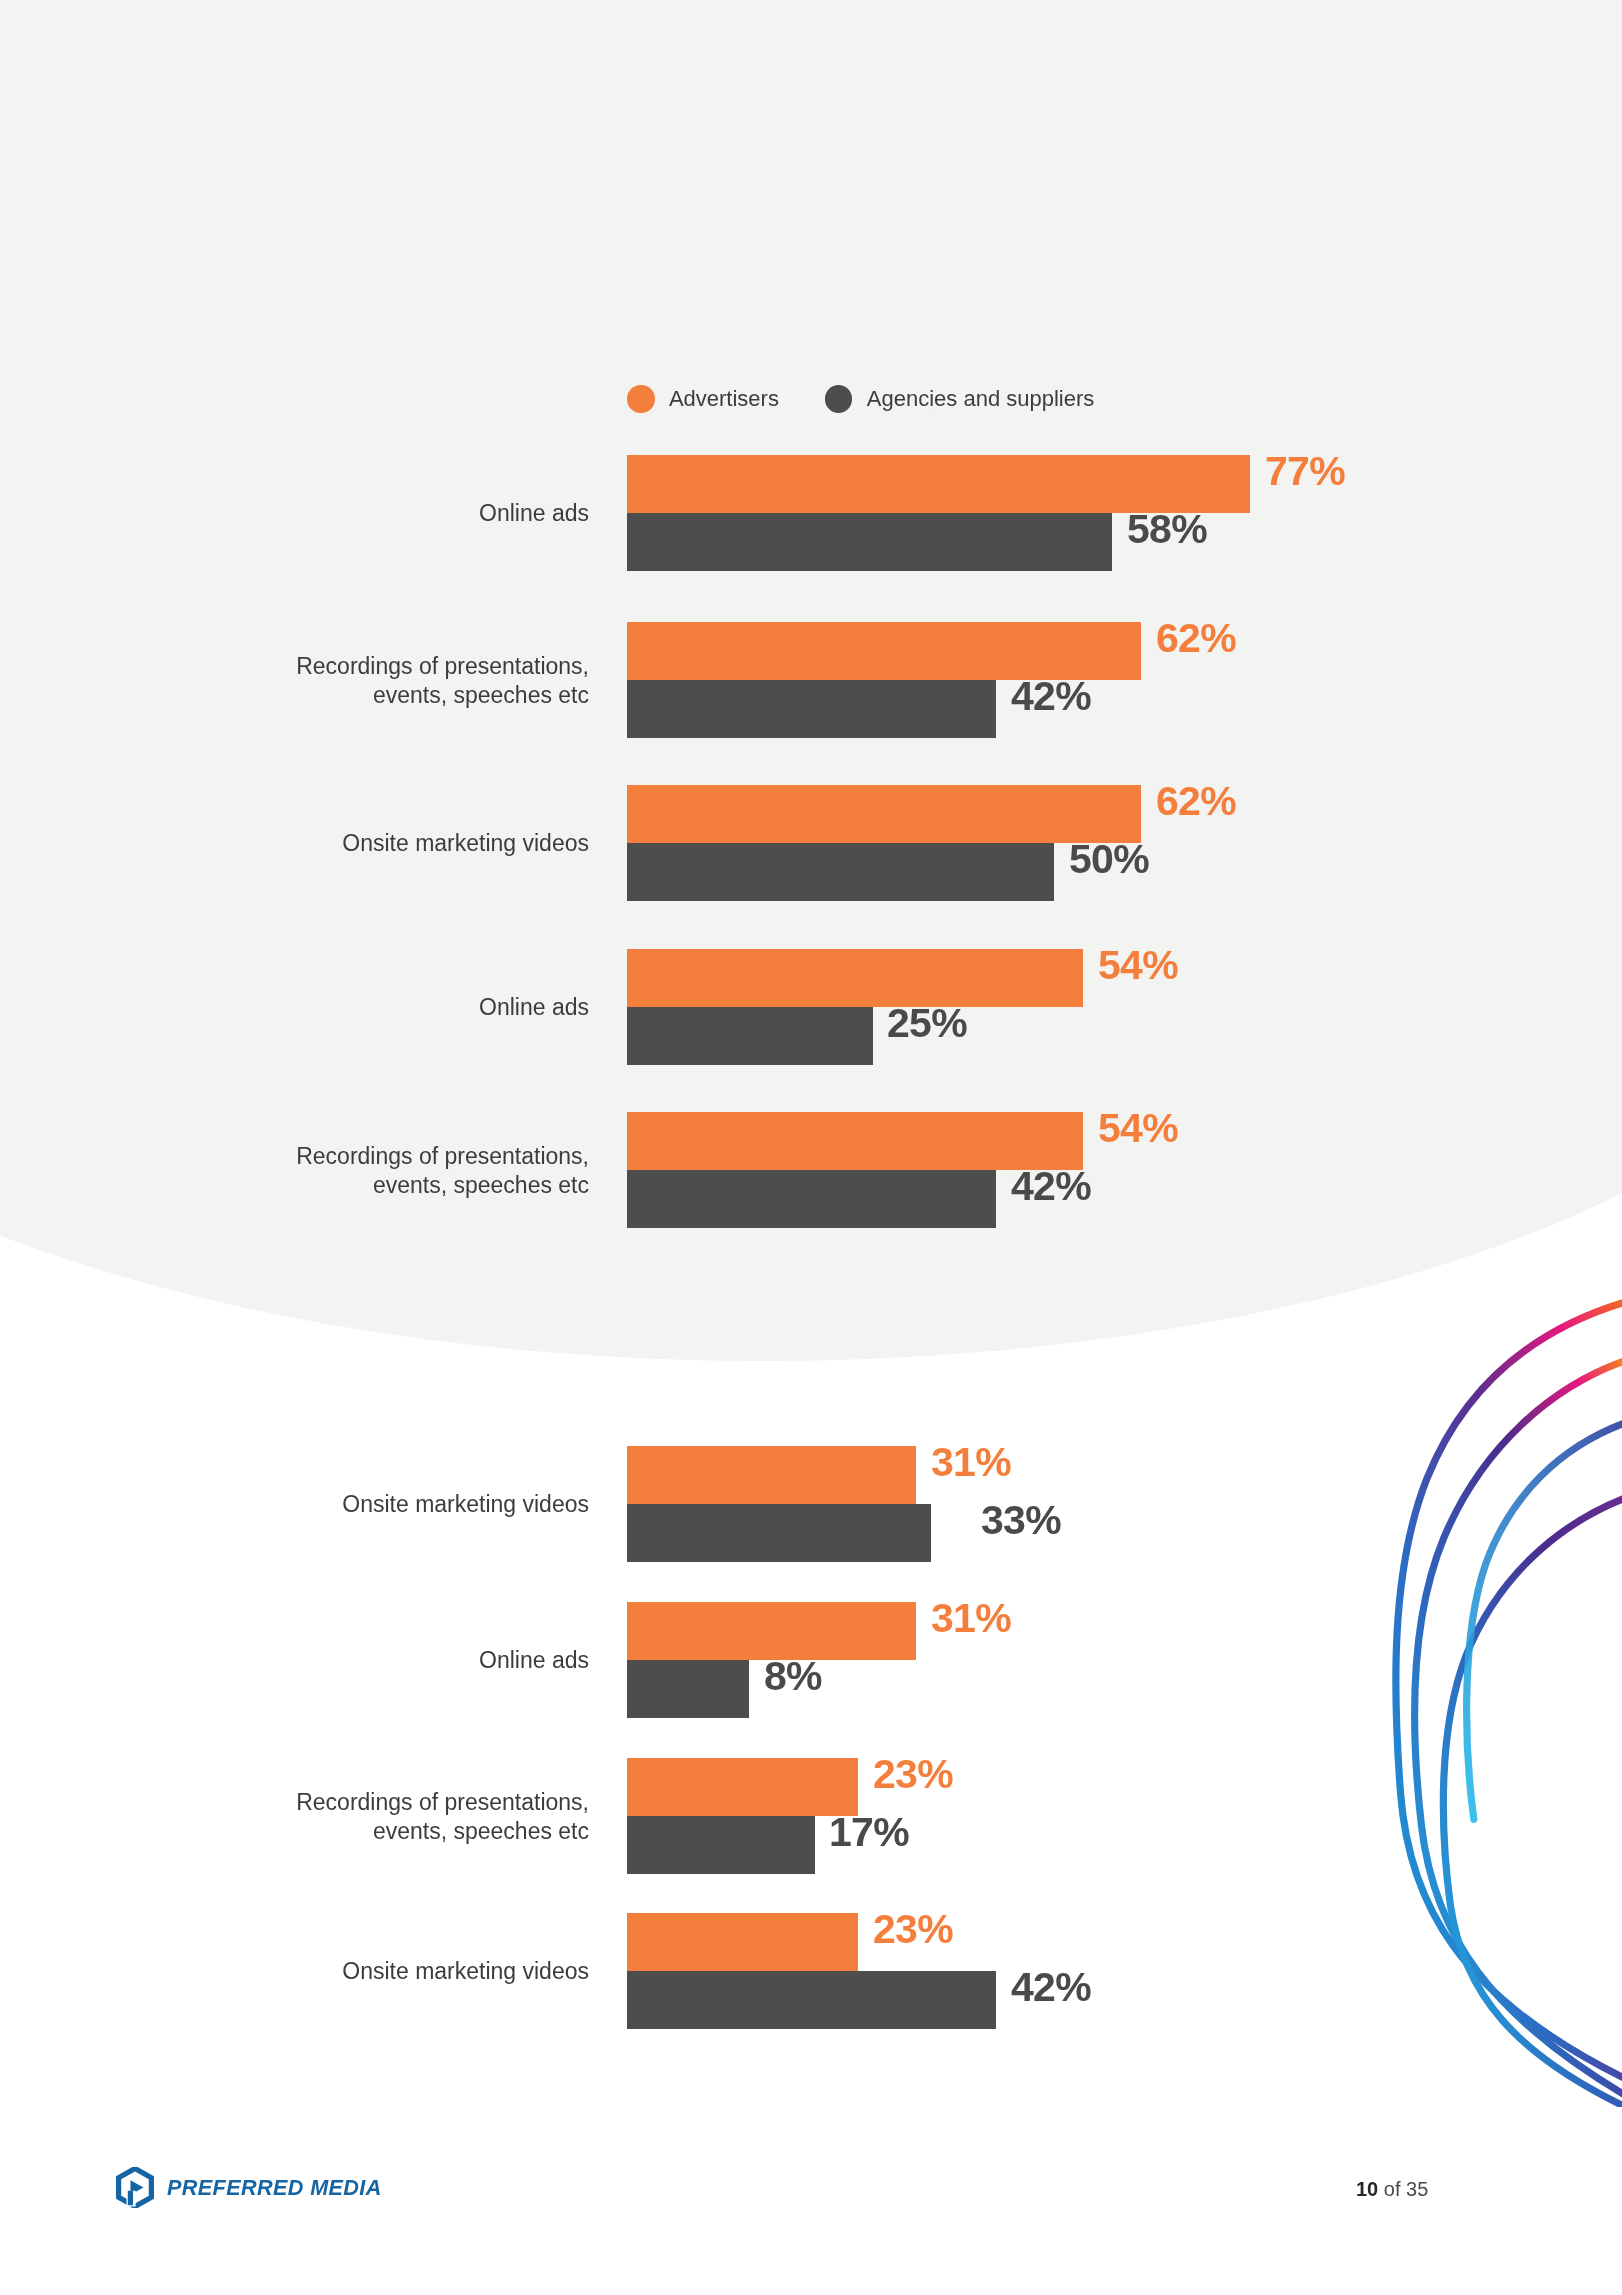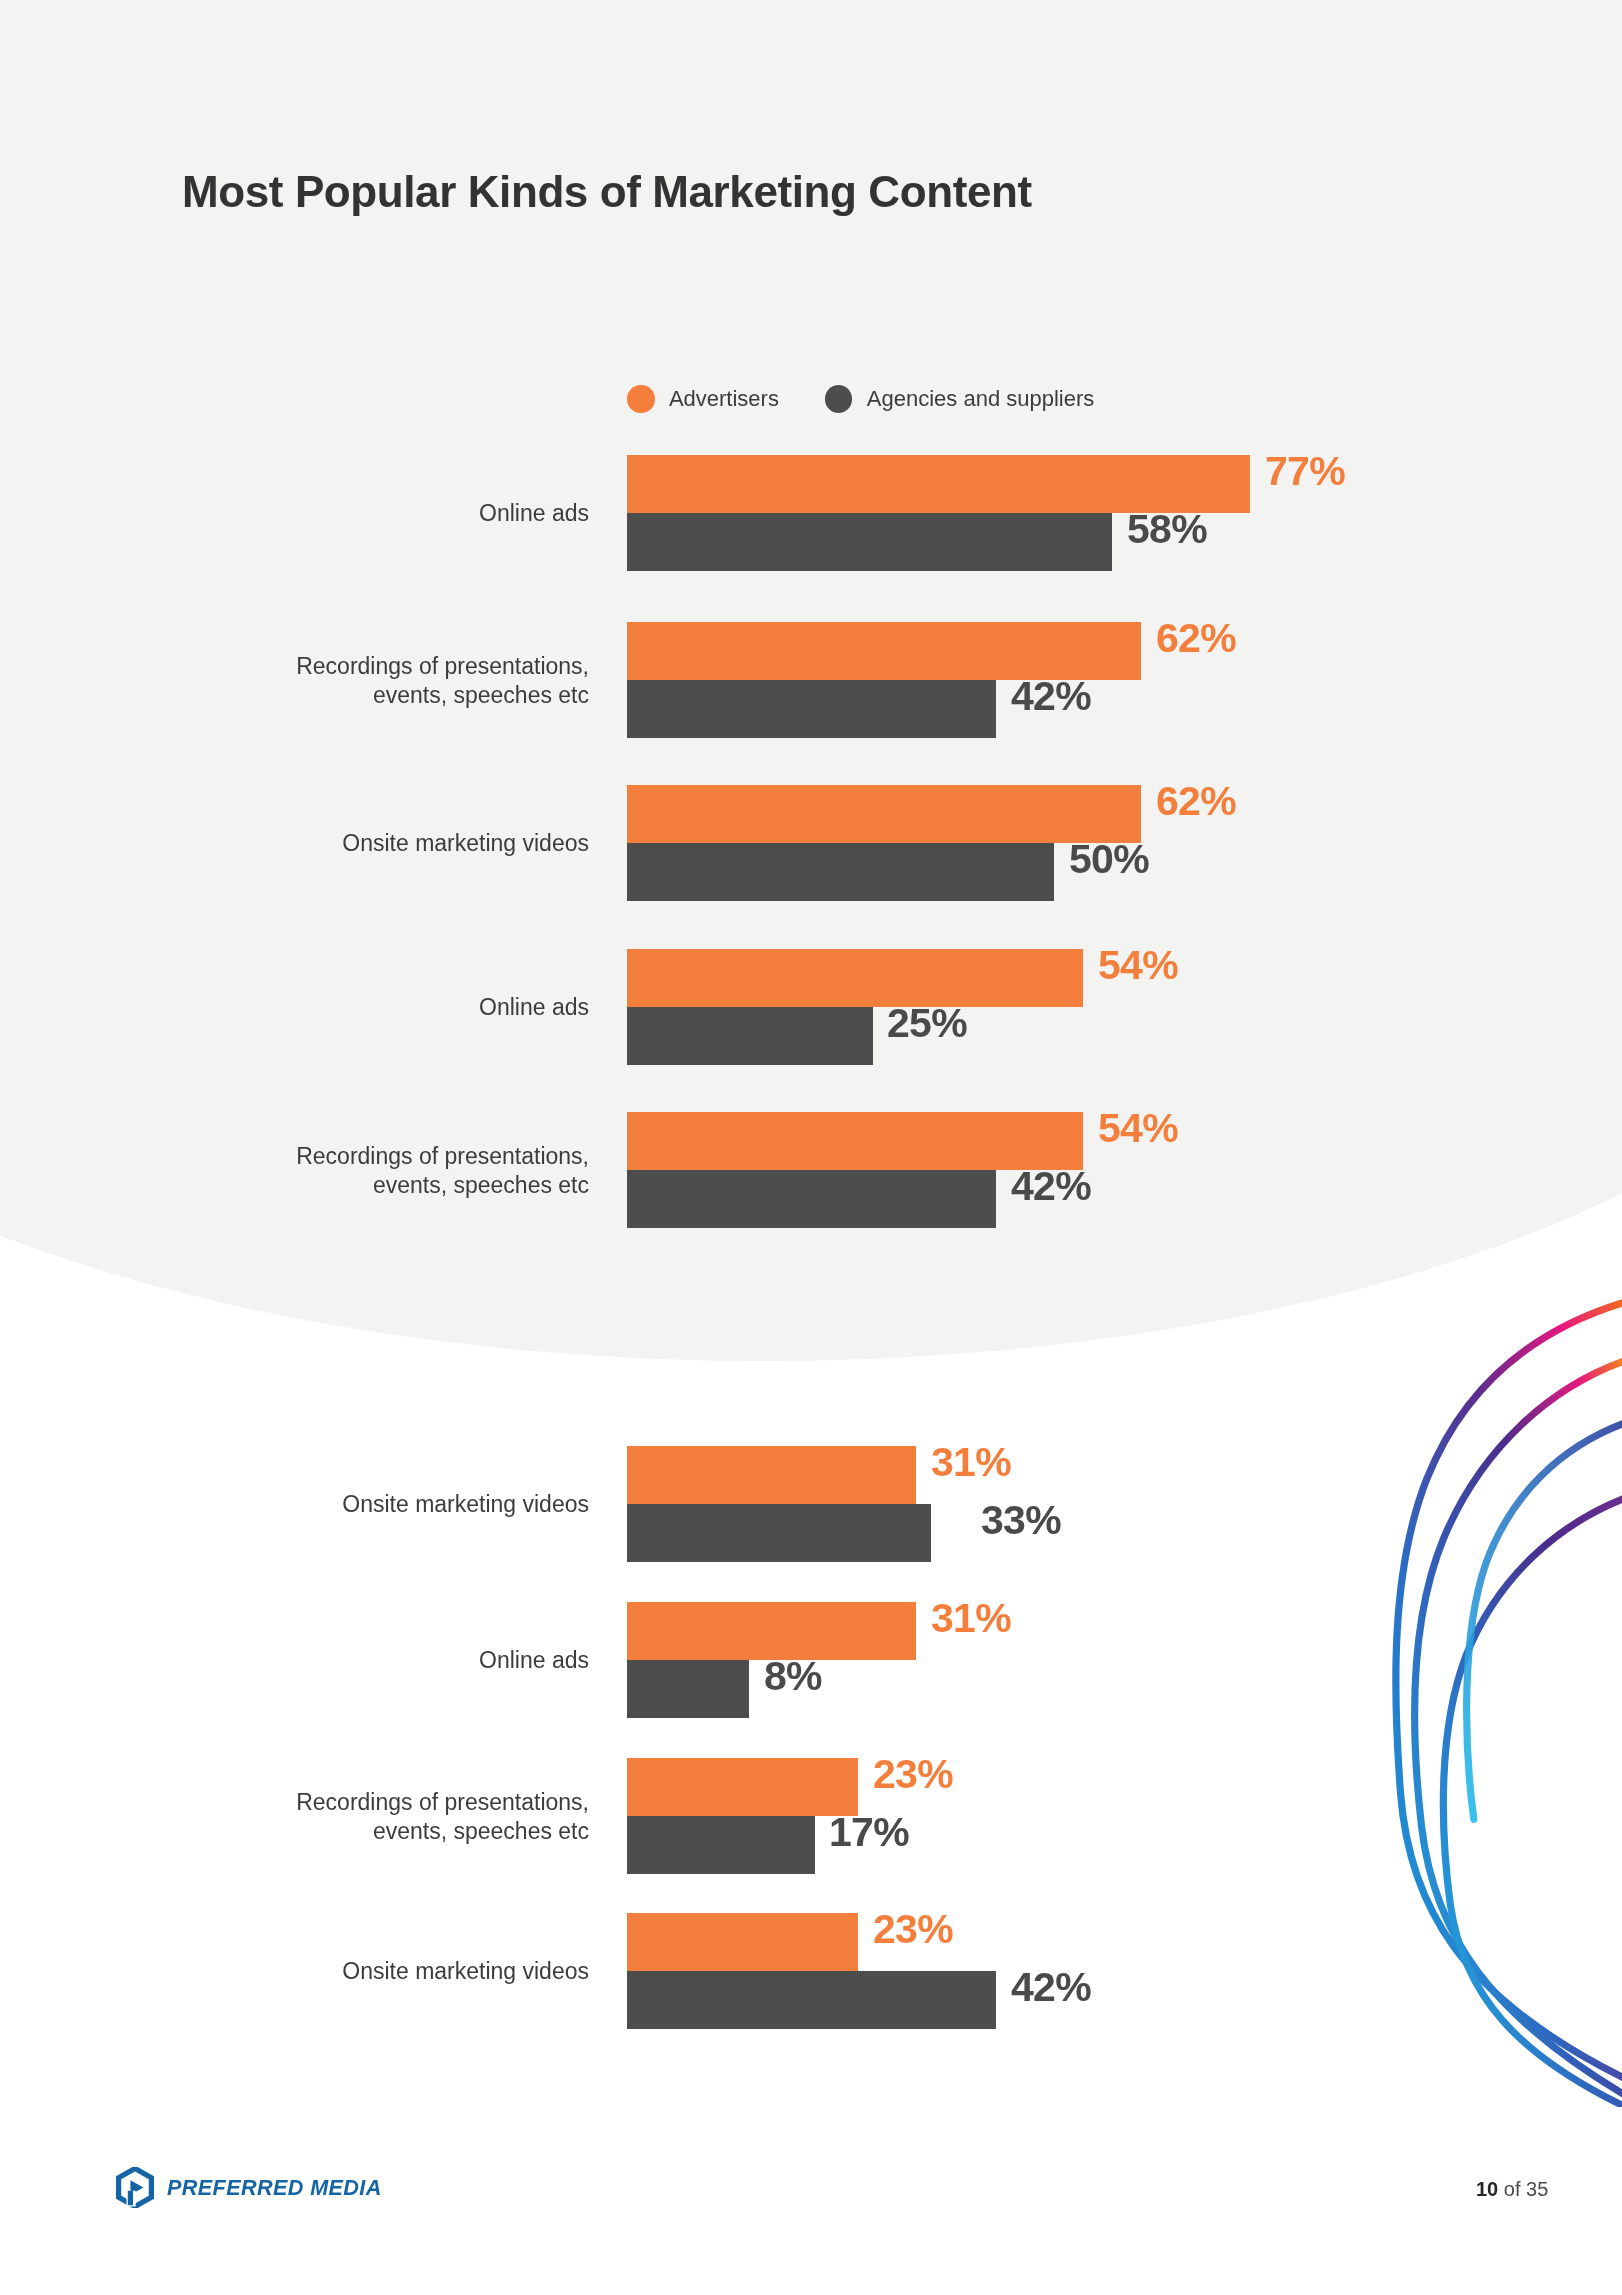--- a/index.html
+++ b/index.html
@@ -177,21 +177,21 @@
   .logo-mark { display: block; }
   .logo-text {
     font-size: 21.6px;
     font-weight: 700;
     font-style: italic;
     letter-spacing: 0.4px;
     color: #1565A5;
   }
   .page-num {
     position: absolute;
-    left: 1476px;
+    left: 1356px;
     top: 2178px;
     font-size: 20px;
     color: #4A4A4A;
     white-space: nowrap;
   }
   .page-num b { color: #262626; font-weight: 700; }
 </style>
 </head>
 <body>
 
@@ -230,21 +230,20 @@
     </defs>
     <g fill="none" stroke-width="11" stroke-linecap="round">
       <path d="M460,30 C330,70 220,150 160,300 C105,440 108,620 120,780 C133,950 210,1090 460,1215" stroke="url(#gA)"></path>
       <path d="M460,120 C350,160 245,250 186,390 C132,520 136,690 152,830 C172,1000 260,1120 460,1240" stroke="url(#gB)"></path>
       <path d="M460,330 C360,370 268,450 220,570 C178,680 180,830 196,950 C216,1090 300,1180 460,1258" stroke="url(#gC)"></path>
       <path d="M460,215 C368,250 290,320 250,430 C214,535 216,700 232,820" stroke="url(#gD)" opacity="0.9"></path>
     </g>
   </svg>
 
   <div class="header">
-    <h1 class="title">Most Popular Kinds of Marketing Content</h1>
   </div>
 
   <div class="legend">
     <div class="legend-item">
       <span class="legend-dot adv"></span>
       <span class="legend-label">Advertisers</span>
     </div>
     <div class="legend-item">
       <span class="legend-dot agy"></span>
       <span class="legend-label">Agencies and suppliers</span>

